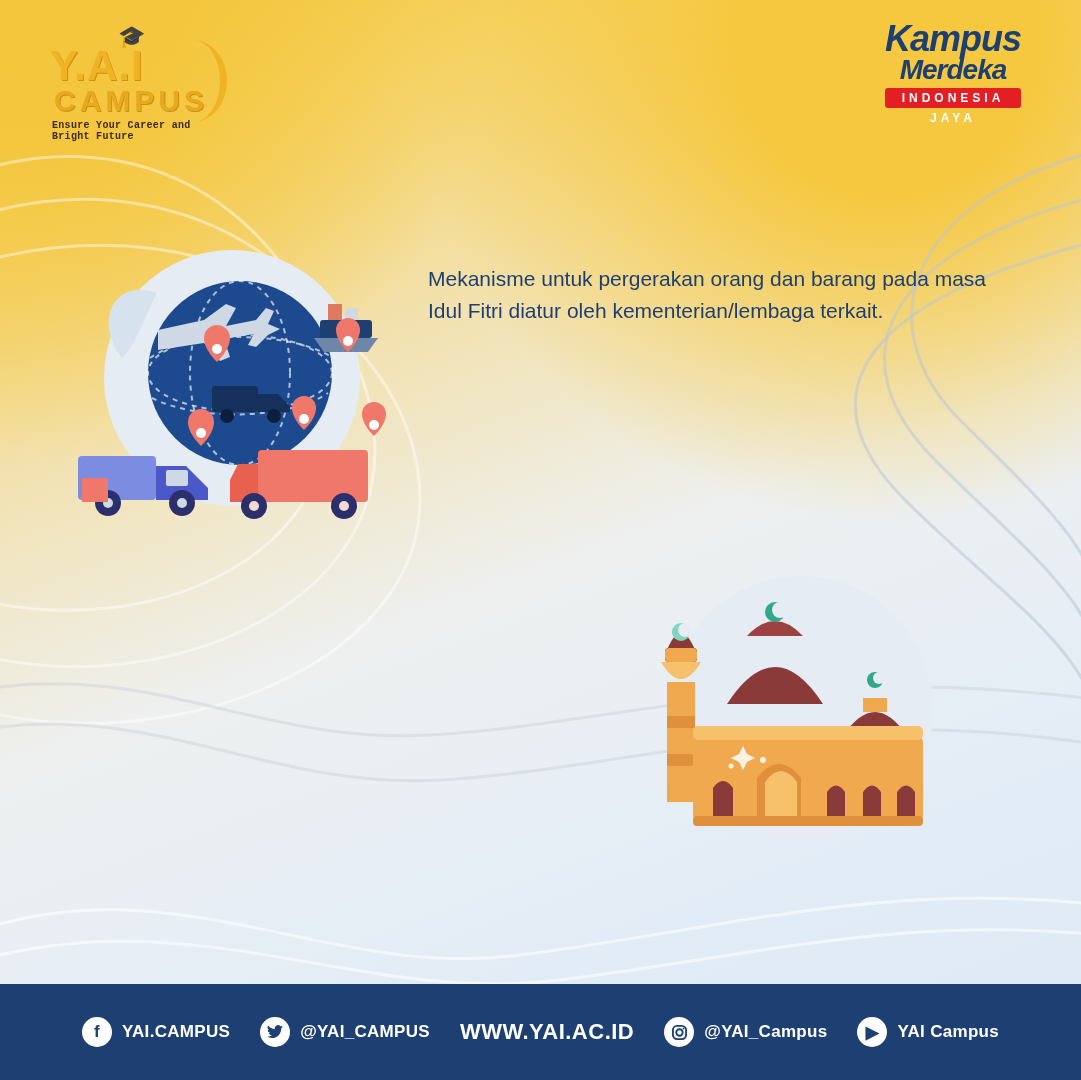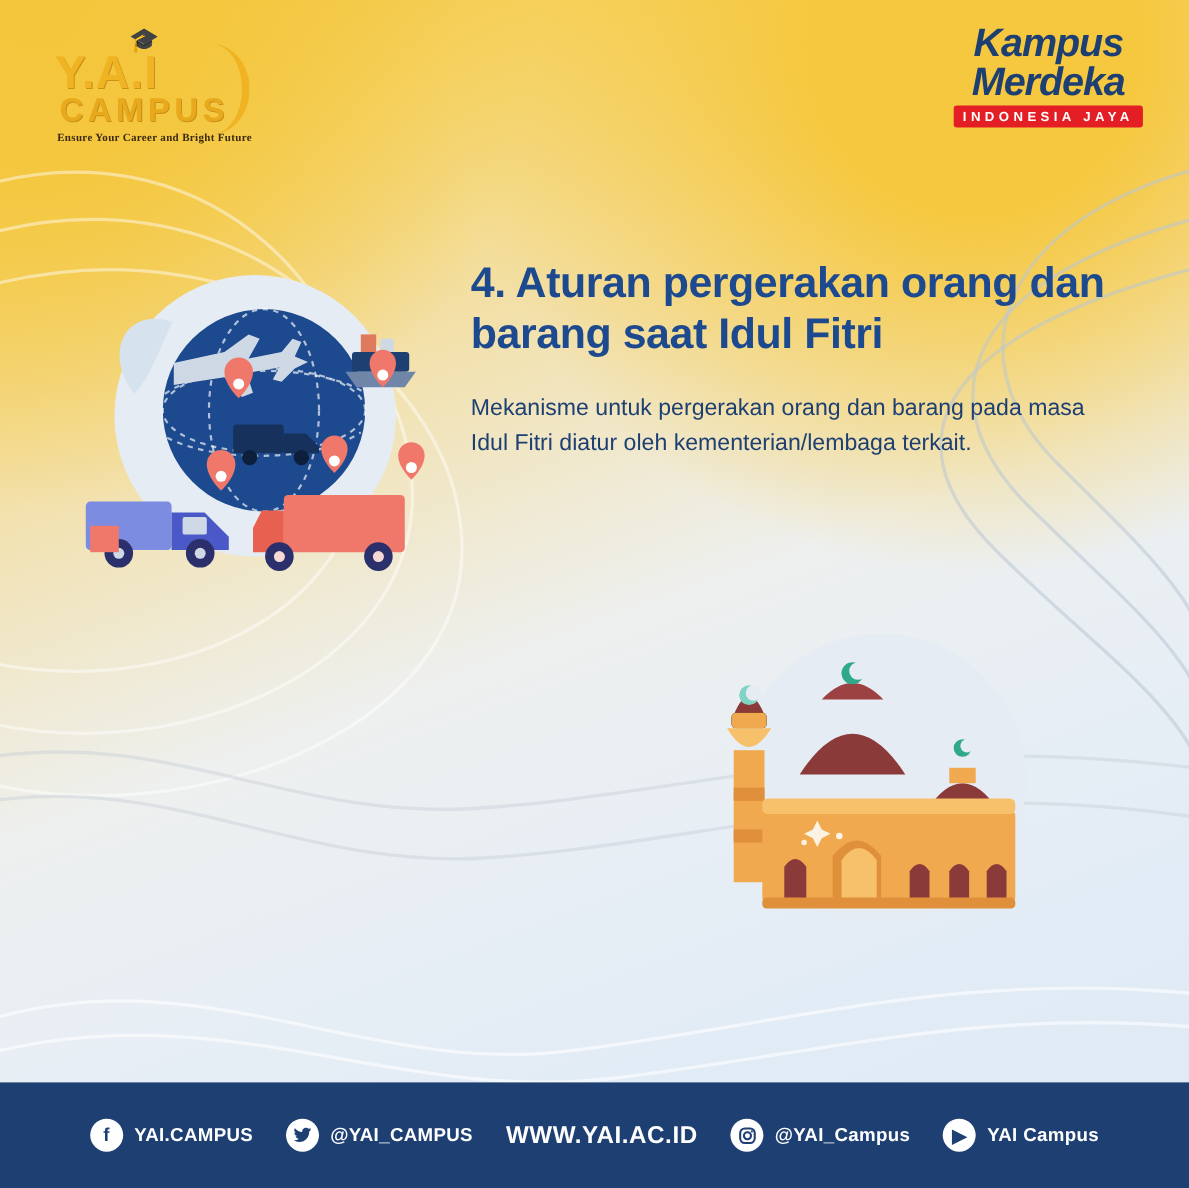--- a/index.html
+++ b/index.html
@@ -34,40 +34,40 @@
   }
   .logo-yai .campus{
     position:absolute;left:24px;top:62px;
     font-size:30px;font-weight:bold;color:#e8aa1c;
     letter-spacing:4px;
     text-shadow:1px 1px 0 #c9901a;
   }
   .logo-yai .tagline{
     position:absolute;left:22px;top:98px;
     font-size:10px;font-weight:bold;color:#3b2a12;
-    font-family:Liberation Serif, serif;
+    font-family:Liberation Mono, monospace;
     letter-spacing:.3px;
   }
   .logo-yai .swoosh{
     position:absolute;left:140px;top:18px;width:50px;height:82px;
     border-right:7px solid #f0b323;
     border-radius:0 60% 60% 0/0 50% 50% 0;
   }
 
   .logo-km{position:absolute;right:28px;top:22px;width:200px;height:100px;text-align:center;}
   .logo-km .l1{
     font-size:36px;font-weight:bold;color:#1d3f72;line-height:.95;
     font-style:italic;letter-spacing:-1px;
   }
   .logo-km .l2{
-    font-size:36px;font-weight:bold;color:#1d3f72;line-height:1;
+    font-size:28px;font-weight:bold;color:#1d3f72;line-height:1;
     font-style:italic;letter-spacing:-1px;
   }
   .logo-km .bar{
-    margin:4px auto 0;width:172px;height:20px;background:#e31e24;
+    margin:4px auto 0;width:136px;height:20px;background:#e31e24;
     border-radius:3px;color:#fff;font-size:12px;font-weight:bold;
     letter-spacing:4px;line-height:20px;text-align:center;
   }
 
   
   .sec4-art{position:absolute;left:62px;top:238px;width:340px;height:300px;}
   .sec4-text{position:absolute;left:428px;top:235px;width:590px;}
   h2.heading{
     margin:0;color:#1d4a8f;font-size:39px;font-weight:bold;line-height:1.18;
     letter-spacing:-.4px;
@@ -196,21 +196,20 @@
         <path d="M176,226 h20 v38 h-28 v-22 z" fill="#e8604f"></path>
         <circle cx="192" cy="268" r="13" fill="#2b2f6b"></circle>
           <circle cx="192" cy="268" r="5" fill="#f7d9d3"></circle>
         <circle cx="282" cy="268" r="13" fill="#2b2f6b"></circle>
           <circle cx="282" cy="268" r="5" fill="#f7d9d3"></circle>
       </g>
     </svg>
   </div>
 
   <div class="sec4-text">
-    <h2 class="heading">4. Aturan pergerakan orang dan barang saat Idul Fitri</h2>
     <p class="body-text">Mekanisme untuk pergerakan orang dan barang pada masa Idul Fitri diatur oleh kementerian/lembaga terkait.</p>
   </div>
 
   <div class="sec5-text">
   </div>
 
   <div class="sec5-art">
     <svg viewBox="0 0 330 330" width="330" height="330">
       <circle cx="170" cy="168" r="132" fill="#e6ecf4"></circle>
 

